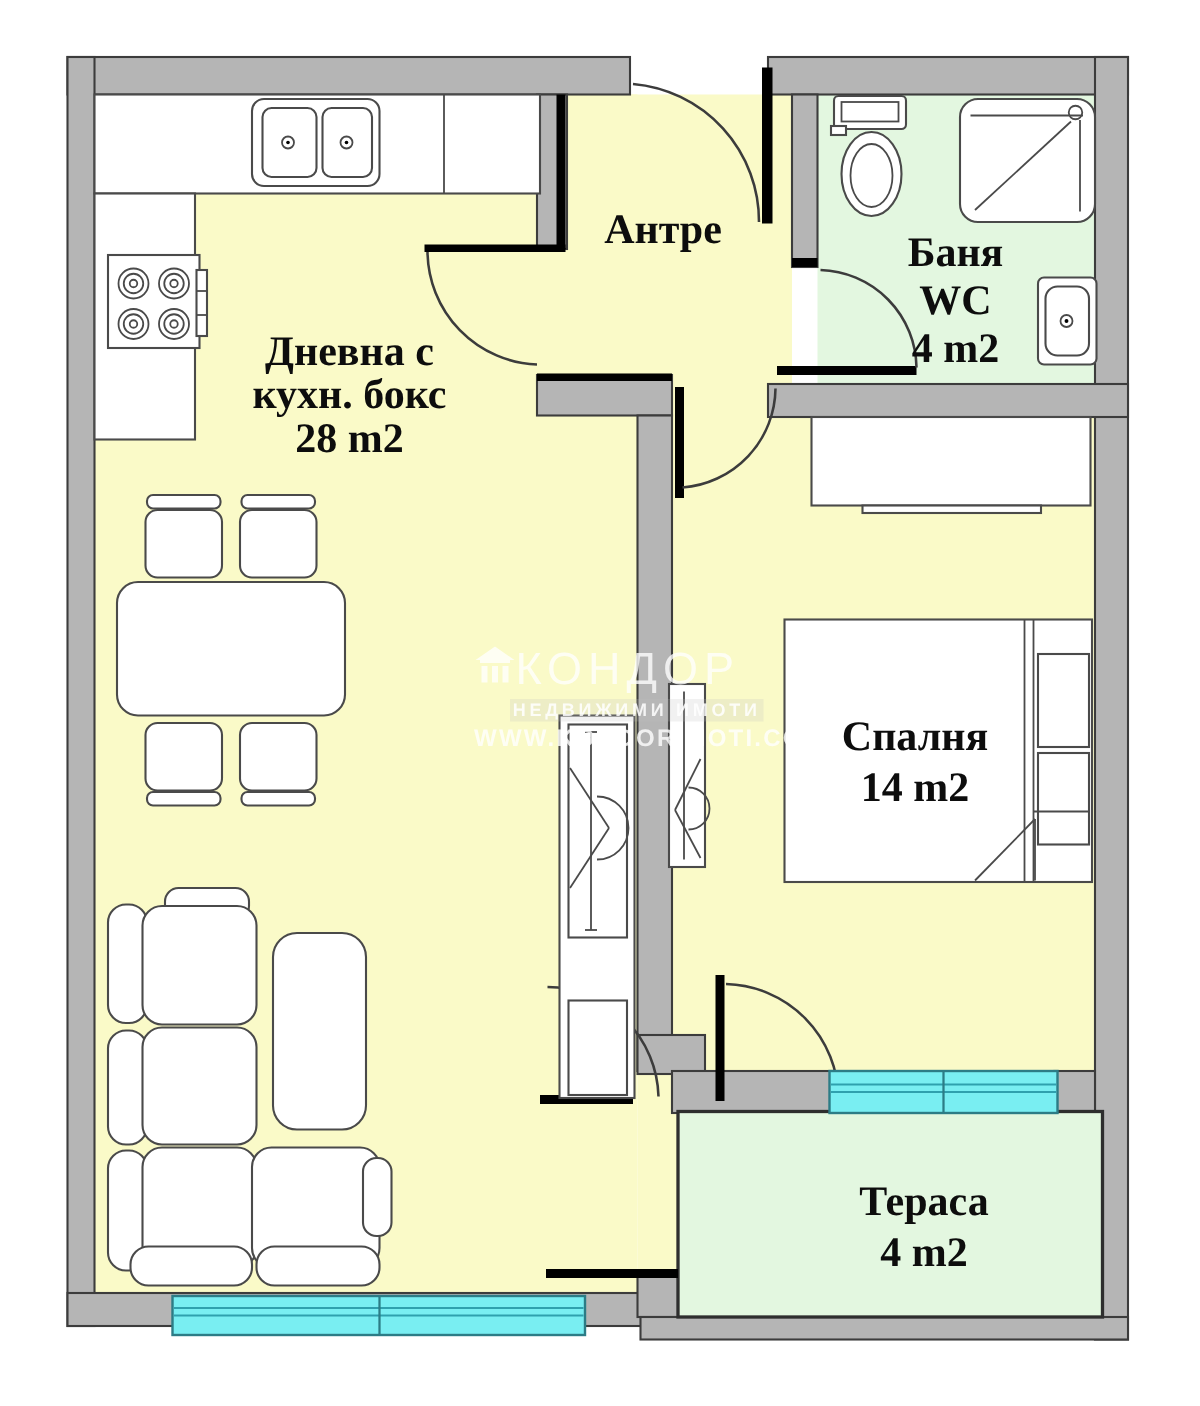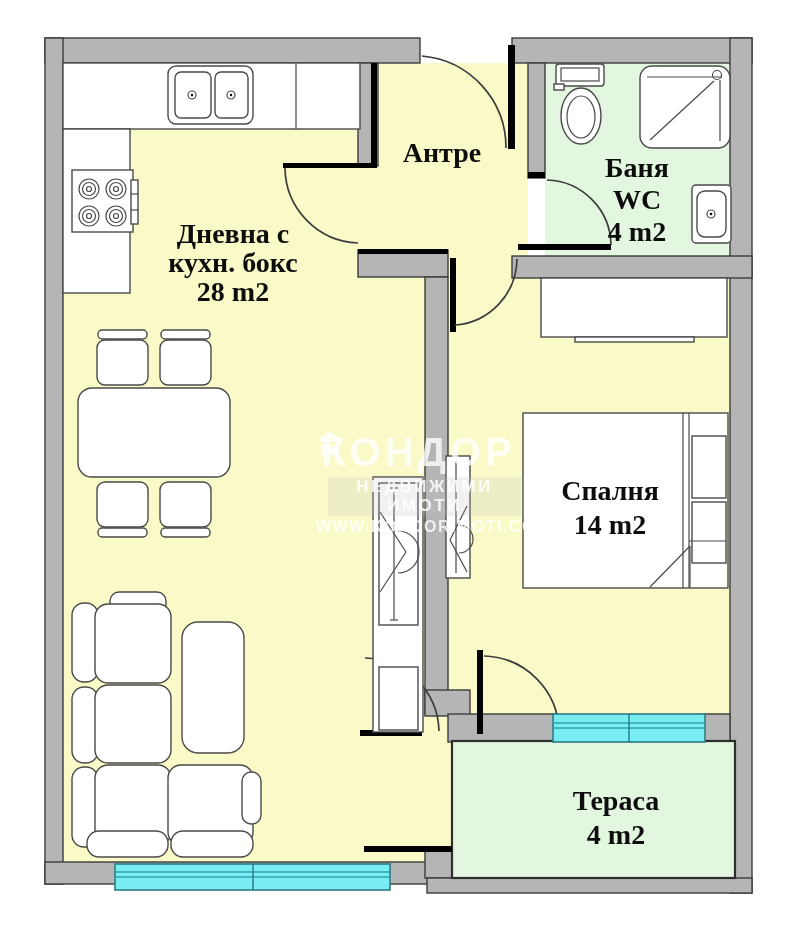--- a/index.html
+++ b/index.html
@@ -16,22 +16,22 @@
   .arc{fill:none;stroke:var(--outline);stroke-width:1.7;}
   .win{fill:var(--cyan);stroke:#2c7c86;stroke-width:1.6;}
   .wl{stroke:#2fa0ae;stroke-width:1.3;}
   .wd{stroke:#2c7c86;stroke-width:1.5;}
   .lbl{font:bold 28px "Liberation Serif",serif;fill:#0d0d0d;text-anchor:middle;}
   
   .watermark{position:absolute;left:316px;top:430px;width:205px;text-align:center;
              color:rgba(255,255,255,0.78);font-family:"Liberation Sans",sans-serif;
              pointer-events:none;line-height:1.1;}
   .wm-row1{display:flex;align-items:center;justify-content:center;gap:5px;
-           font-weight:bold;font-size:40px;letter-spacing:4px;}
-  .wm-row2{margin-top:3px;font-weight:bold;font-size:17px;letter-spacing:2.5px;
+           font-weight:normal;font-size:30px;letter-spacing:4px;}
+  .wm-row2{margin-top:3px;font-weight:bold;font-size:12px;letter-spacing:2.5px;
            color:rgba(255,255,255,0.85);background:rgba(190,190,190,0.22);
            display:inline-block;padding:1px 2px;margin-left:12px;}
   .wm-row3{margin-top:2px;font-weight:bold;font-size:16px;letter-spacing:1.5px;
            color:rgba(255,255,255,0.8);}
 </style>
 </head>
 <body>
 
 <div class="plan">
 <svg width="800" height="937" viewBox="0 0 800 937">

